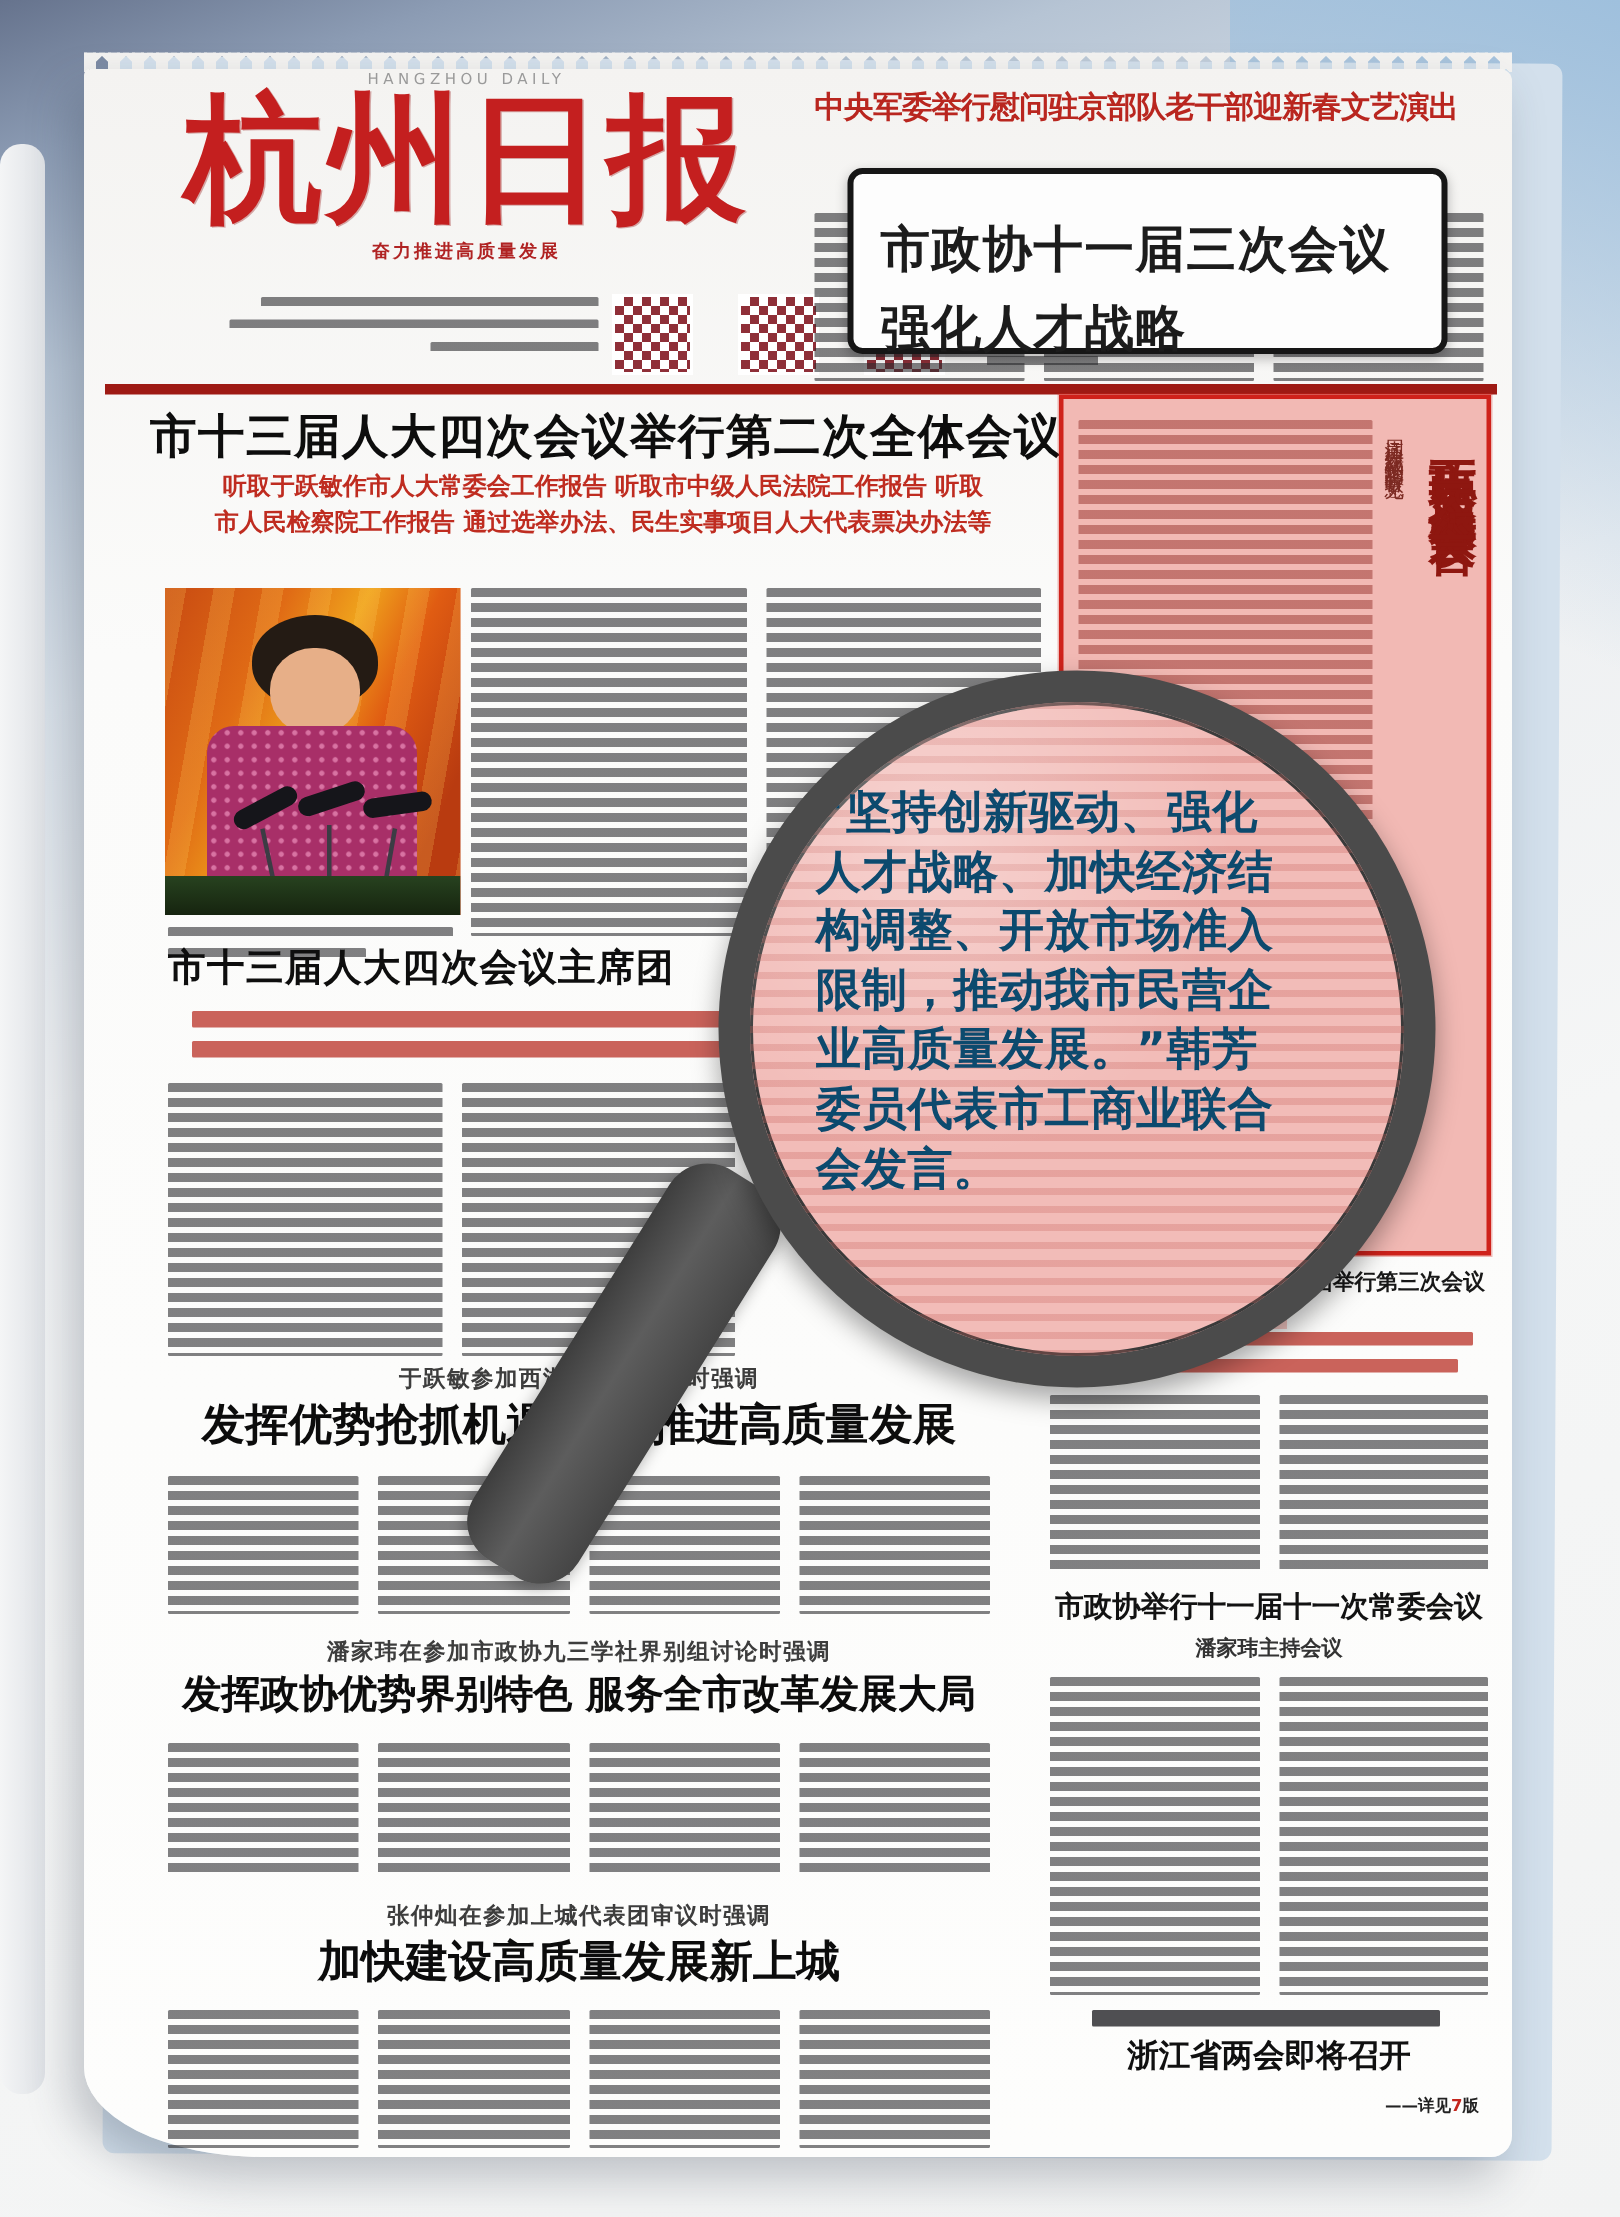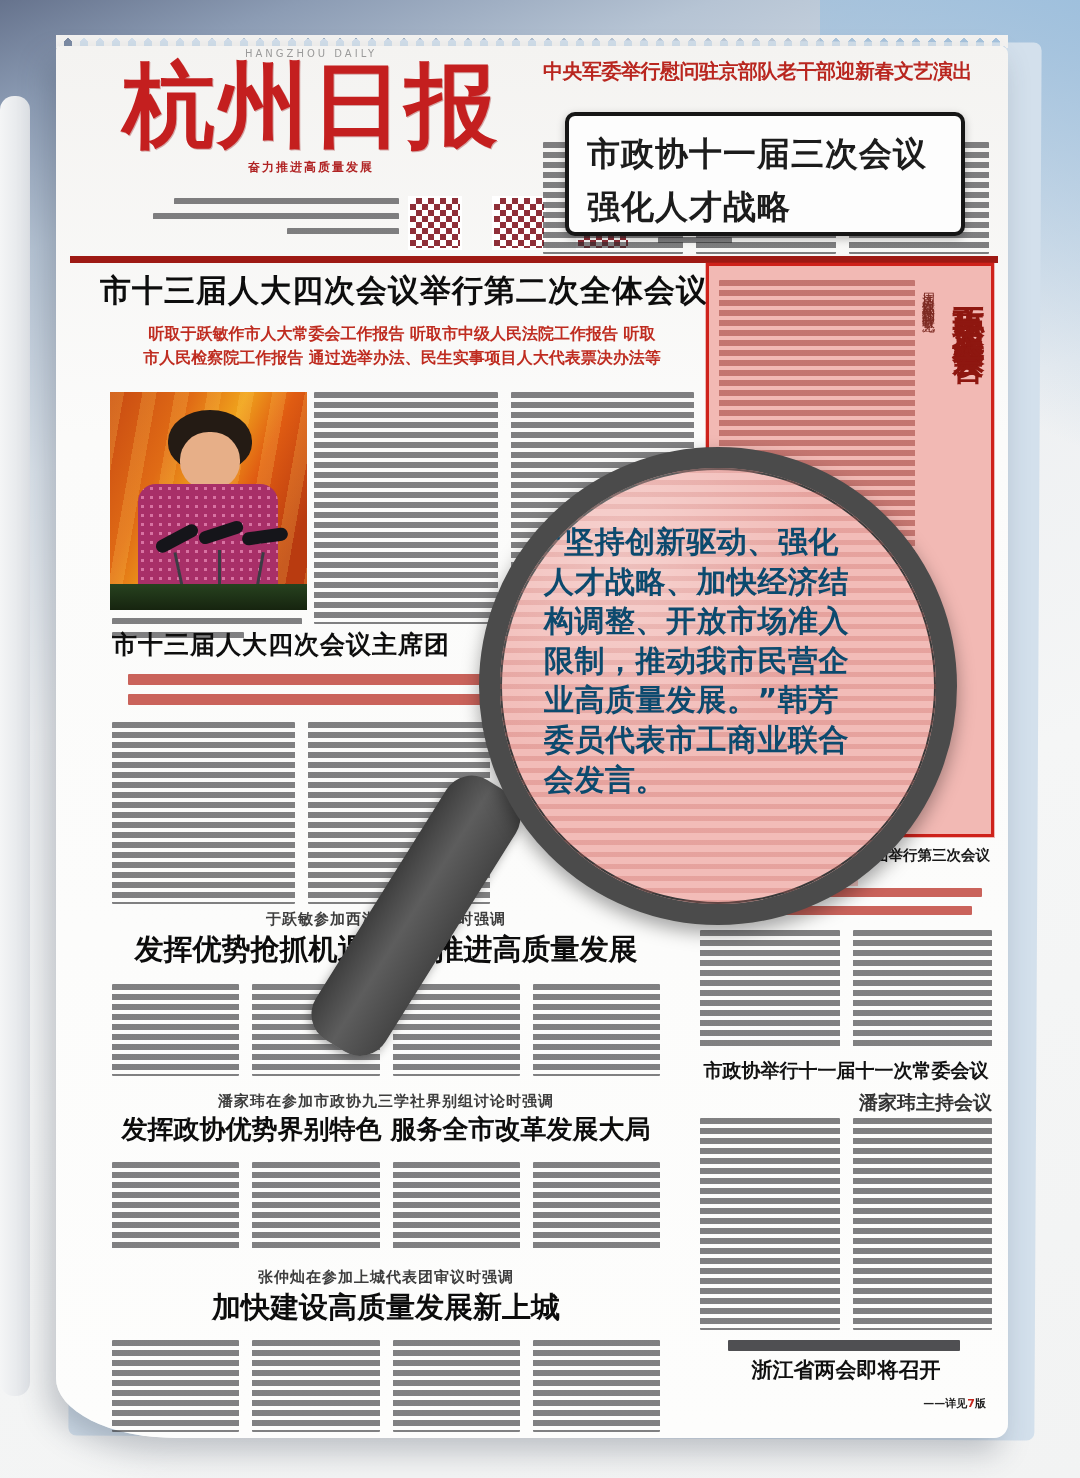--- a/index.html
+++ b/index.html
@@ -43,27 +43,27 @@
   .qr{position:absolute;top:150px;width:54px;height:54px;border:2px solid #fff;
       background:conic-gradient(#8f2f38 25%,#fff 0 50%,#8f2f38 0 75%,#fff 0) 0 0/12px 12px;}
   .qr::after{content:'';position:absolute;left:6px;top:58px;width:42px;height:4px;background:rgba(120,40,45,.5);}
   .dateblock{position:absolute;left:602px;top:153px;width:150px;font-size:10.5px;color:#4c4c50;line-height:1.6;}
   
   .topright{position:absolute;left:487px;top:12px;width:446px;}
   .topright .kick{font-size:20px;font-weight:700;color:#b9261f;letter-spacing:-.5px;white-space:nowrap;}
   .topright .head{margin-top:3px;font-size:34px;font-weight:900;color:#101010;letter-spacing:0;white-space:nowrap;}
   .callout{position:absolute;left:509px;top:66px;width:400px;height:124px;background:#fdfdfd;
       border:4px solid #161616;border-radius:10px;box-shadow:0 3px 8px rgba(0,0,0,.25);
-      padding:12px 18px;z-index:3;}
+      padding:24px 18px;z-index:3;}
   .callout div{font-size:33px;color:#1c1c1c;font-weight:600;line-height:1.6;letter-spacing:1px;}
   .redrule{position:absolute;left:14px;top:210px;width:928px;height:7px;background:#9e1a14;}
   
   .lead{position:absolute;left:44px;top:224px;width:604px;text-align:center;}
   .lead .h1{font-size:31px;font-weight:900;color:#0d0d0d;letter-spacing:1px;white-space:nowrap;}
-  .lead .sub{margin-top:10px;font-size:16px;font-weight:700;color:#bf2c20;line-height:1.5;}
+  .lead .sub{font-size:16px;font-weight:700;color:#bf2c20;line-height:1.5;}
   
   .photo{position:absolute;left:54px;top:346px;width:197px;height:218px;overflow:hidden;background:
       linear-gradient(115deg,#c84a12,#e06b15 28%,#efa21c 46%,#e05c12 62%,#b93b10 85%);}
   .photo::before{content:'';position:absolute;inset:0;
       background:repeating-linear-gradient(100deg,rgba(255,205,90,.22) 0 14px,rgba(0,0,0,0) 14px 32px);}
   .ph-hair{position:absolute;left:58px;top:18px;width:84px;height:62px;border-radius:50% 50% 46% 46%;background:#241b14;}
   .ph-face{position:absolute;left:70px;top:40px;width:60px;height:58px;border-radius:48%;background:#e7af88;}
   .ph-body{position:absolute;left:28px;top:92px;width:140px;height:110px;border-radius:18px 18px 0 0;
       background:#a82f68;background-image:radial-gradient(rgba(255,170,210,.55) 1.5px,transparent 2px);background-size:9px 9px;}
   .ph-mic{position:absolute;width:46px;height:13px;border-radius:7px;background:#15151a;}
@@ -76,21 +76,21 @@
   .redbox .vtitle{position:absolute;right:6px;top:14px;height:546px;font-size:32px;font-weight:800;
       color:#8e1710;letter-spacing:3px;line-height:1;}
   .redbox .vby{position:absolute;right:54px;top:16px;height:420px;font-size:13px;color:#7c2a22;letter-spacing:2px;}
   .pinktail{position:absolute;left:644px;top:796px;width:158px;height:44px;background:rgba(238,138,128,.45);}
   
   .rh1{position:absolute;left:644px;top:800px;width:292px;font-size:14.5px;font-weight:800;line-height:1.25;}
   .rh1 .p1{color:#d9695e;}
   .rh1 .p2{color:#181818;}
   .rcenter{text-align:center;}
   .rh2{position:absolute;left:644px;top:1012px;width:292px;font-size:19px;font-weight:900;color:#121212;white-space:nowrap;}
-  .rsub2{position:absolute;left:644px;top:1044px;width:292px;font-size:19px;font-weight:700;color:#333;text-align:right;}
+  .rsub2{position:absolute;left:644px;top:1044px;width:292px;font-size:14px;font-weight:700;color:#333;}
   .rh3{position:absolute;left:644px;top:1310px;width:292px;font-size:21px;font-weight:900;color:#101010;white-space:nowrap;text-align:center;}
   .pageref{position:absolute;left:644px;top:1350px;width:286px;text-align:right;font-size:11px;color:#222;font-weight:700;}
   .pageref .pg{color:#c4261d;}
   
   .zx{position:absolute;left:56px;top:582px;font-size:25px;font-weight:900;color:#0e0e0e;white-space:nowrap;letter-spacing:1px;}
   .kick2{position:absolute;width:548px;left:56px;text-align:center;font-size:15px;font-weight:700;color:#3d3d3d;letter-spacing:1px;}
   .bighead{position:absolute;width:548px;left:56px;text-align:center;font-weight:900;color:#0c0c0c;white-space:nowrap;}
   
   .handle{position:absolute;left:456px;top:786px;width:82px;height:306px;border-radius:30px;
       background:linear-gradient(90deg,#3e3e3e,#5d5d5d 45%,#454545);transform:rotate(32deg);

